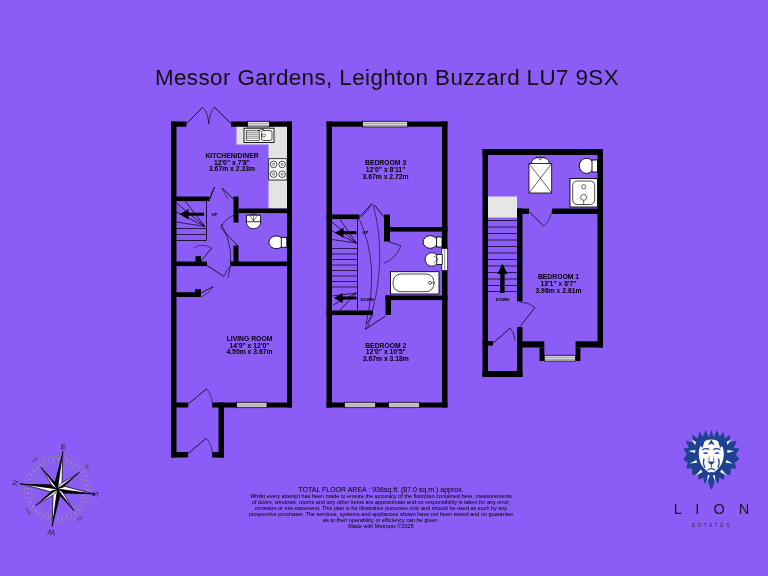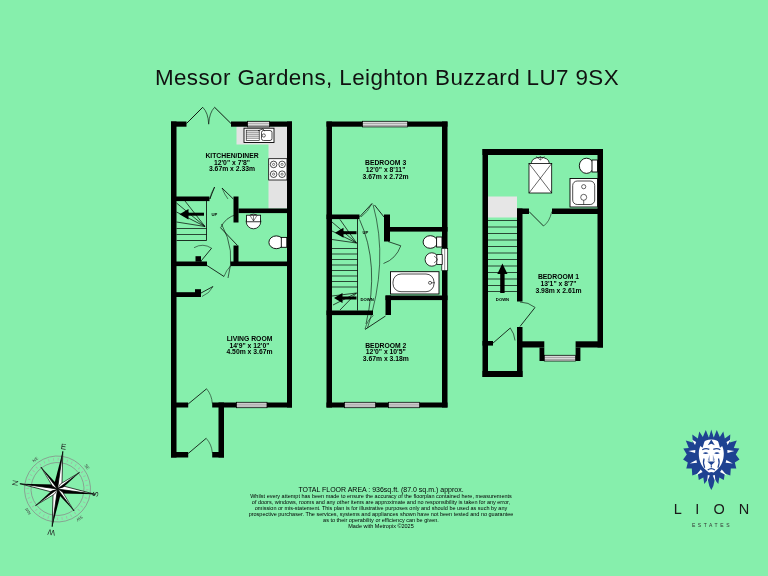--- a/index.html
+++ b/index.html
@@ -1,16 +1,16 @@
 <!DOCTYPE html>
 <html><head>
 <meta charset="utf-8">
 <style>
   html,body{margin:0;padding:0;background:#fff;}
-  #page{position:relative;width:768px;height:576px;background:#86efac;overflow:hidden;font-family:"Liberation Sans",sans-serif;}
+  #page{position:relative;width:768px;height:576px;background:#8b5cf6;overflow:hidden;font-family:"Liberation Sans",sans-serif;}
   svg text{font-family:"Liberation Sans",sans-serif;}
 </style>
 </head>
 <body>
 <div id="page">
 <svg width="768" height="576" viewBox="0 0 768 576">
 
 <g>
 <text x="387" y="85" font-size="22.4" text-anchor="middle" fill="#111" letter-spacing="0.4">Messor Gardens, Leighton Buzzard LU7 9SX</text>
 </g>

